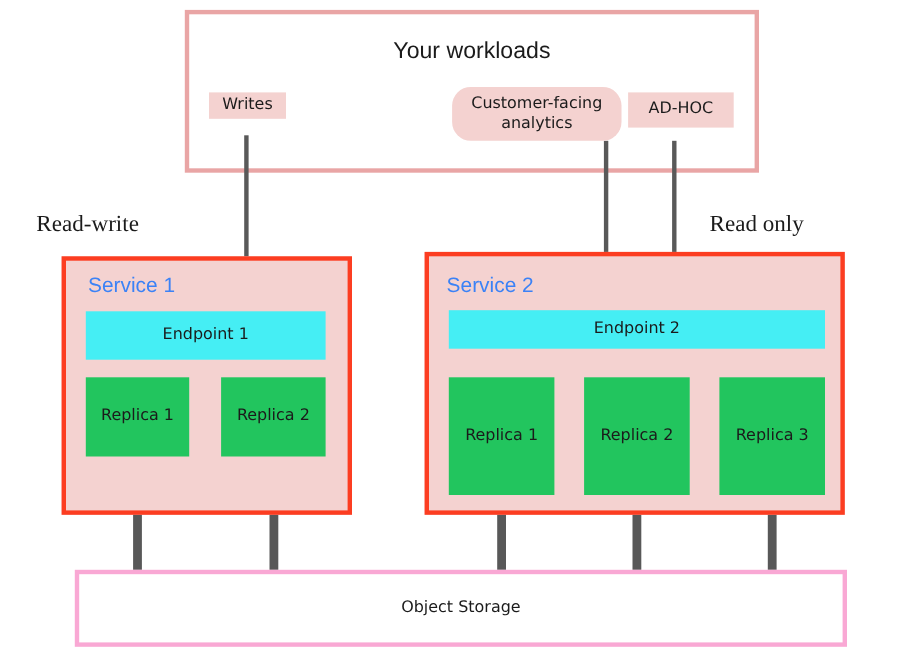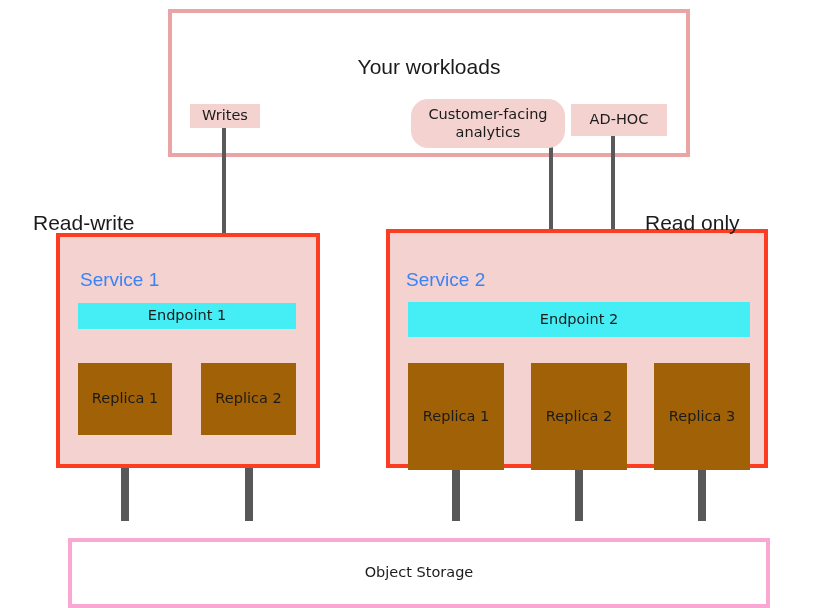--- a/index.html
+++ b/index.html
@@ -57,21 +57,21 @@
     font-family: "DejaVu Sans", sans-serif;
   }
   .chip-writes   { left: 190px; top: 84px;  width: 70px;  height: 24px; }
   .chip-cfa      { left: 411px; top: 79px;  width: 154px; height: 49px; border-radius: 17px; }
   .chip-adhoc    { left: 571px; top: 84px;  width: 96px;  height: 32px; }
 
   
   .side-label {
     font-size: 21px;
     color: #1b1b1b;
-    font-family: Liberation Sans, sans-serif;
+    font-family: Liberation Serif, serif;
     white-space: nowrap;
   }
   .label-rw { left: 33px;  top: 191px; }
   .label-ro { left: 645px; top: 191px; }
 
   
   .service-box {
     background: #f4d2d0;
     border: 4px solid #fc3d21;
   }
@@ -88,26 +88,26 @@
   .svc1-title { left: 80px;  top: 249px; }
   .svc2-title { left: 406px; top: 249px; }
 
   
   .endpoint {
     background: #45eef4;
     color: #1b1b1b;
     font-size: 14.5px;
     font-family: "DejaVu Sans", sans-serif;
   }
-  .ep1 { left: 78px;  top: 283px; width: 218px; height: 26px; }
+  .ep1 { left: 78px;  top: 283px; width: 218px; height: 44px; }
   .ep2 { left: 408px; top: 282px; width: 342px; height: 35px; }
 
   
   .replica {
-    background: #a16207;
+    background: #22c55e;
     color: #1b1b1b;
     font-size: 14.5px;
     font-family: "DejaVu Sans", sans-serif;
   }
   .s1r1 { left: 78px;  top: 343px; width: 94px;  height: 72px; }
   .s1r2 { left: 201px; top: 343px; width: 95px;  height: 72px; }
   .s2r1 { left: 408px; top: 343px; width: 96px;  height: 107px; }
   .s2r2 { left: 531px; top: 343px; width: 96px;  height: 107px; }
   .s2r3 { left: 654px; top: 343px; width: 96px;  height: 107px; }
 
@@ -140,21 +140,21 @@
     position: absolute;
     width: 0;
     height: 0;
     border-left: 9px solid transparent;
     border-right: 9px solid transparent;
     border-top: 16px solid #595959;
   }
 
   .layer-under { z-index: 1; }
   .layer-mid   { z-index: 2; }
-  .layer-top   { z-index: 3; margin-top: 20px; }
+  .layer-top   { z-index: 3; }
 </style>
 </head>
 <body>
 
 <div id="canvas">
 
   <div class="pipe layer-under" style="left:121px; top:317px; height:30px;"></div>
 
   <div class="pipe layer-under" style="left:245px; top:317px; height:30px;"></div>
 

